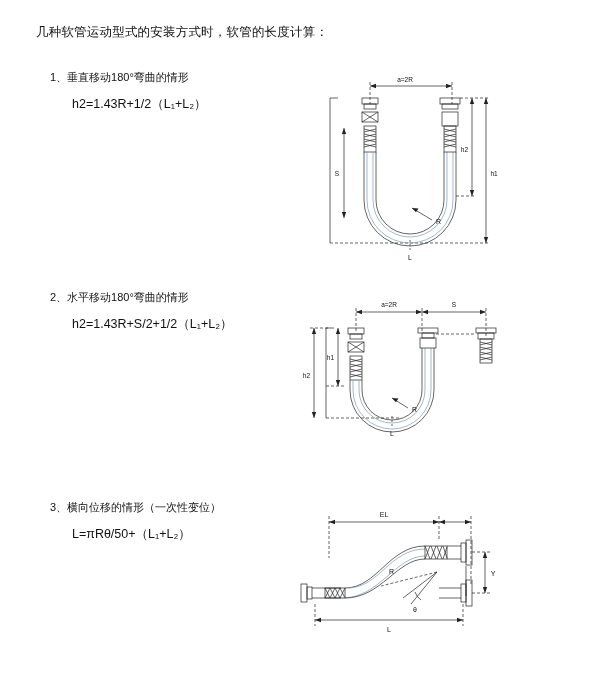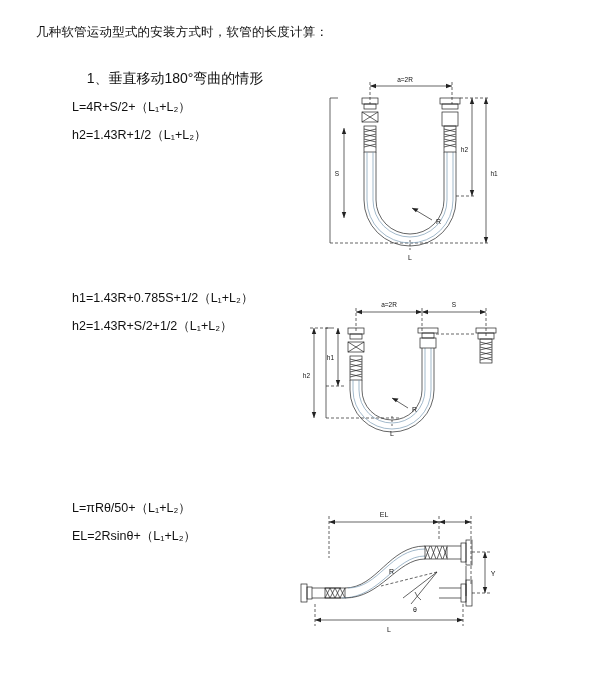--- a/index.html
+++ b/index.html
@@ -36,24 +36,23 @@
   .sec1 { top: 70px; }
   .sec2 { top: 290px; }
   .sec3 { top: 500px; }
 
   .text-col {
     position: absolute;
     left: 50px;
     width: 250px;
   }
   .sec-title {
-    font-size: 14px;
+    font-size: 11px;
     white-space: nowrap;
     margin: 0 0 11px 0;
-    text-align: center;
   }
   .formula {
     font-size: 12.5px;
     white-space: nowrap;
     margin: 0 0 11px 22px;
   }
   .formula:last-child { margin-bottom: 0; }
 
   .fig {
     position: absolute;
@@ -70,21 +69,20 @@
 </head>
 <body>
 
 <div class="page">
 
   <div class="heading">几种软管运动型式的安装方式时，软管的长度计算：</div>
 
   <div class="section sec1">
     <div class="text-col">
       <p class="sec-title">1、垂直移动180°弯曲的情形</p>
-      <p class="formula">L=4R+S/2+（L₁+L₂）</p>
       <p class="formula">h2=1.43R+1/2（L₁+L₂）</p>
     </div>
 
     <div class="fig fig1">
       <svg width="200" height="200" viewBox="0 0 200 200">
         <g stroke="#222" fill="none" stroke-width="0.7">
 
           <line x1="70" y1="18" x2="152" y2="18"></line>
           <path d="M70,18 l6,-2.2 l0,4.4 z" fill="#222" stroke="none"></path>
           <path d="M152,18 l-6,-2.2 l0,4.4 z" fill="#222" stroke="none"></path>
@@ -163,21 +161,21 @@
         <text x="194" y="108" font-size="6.5" text-anchor="middle">h1</text>
         <text x="136" y="156" font-size="7">R</text>
         <text x="110" y="192" font-size="7" text-anchor="middle">L</text>
         <text x="39" y="108" font-size="6.5" text-anchor="end">S</text>
       </svg>
     </div>
   </div>
 
   <div class="section sec2">
     <div class="text-col">
-      <p class="formula">h1=1.43R+0.785S+1/2（L₁+L₂）</p>
+      <p class="sec-title">2、水平移动180°弯曲的情形</p>
       <p class="formula">h2=1.43R+S/2+1/2（L₁+L₂）</p>
     </div>
 
     <div class="fig fig2">
       <svg width="200" height="180" viewBox="0 0 200 180">
         <g stroke="#222" fill="none" stroke-width="0.7">
 
           <line x1="56" y1="22" x2="122" y2="22"></line>
           <path d="M56,22 l6,-2.2 l0,4.4 z" fill="#222" stroke="none"></path>
           <path d="M122,22 l-6,-2.2 l0,4.4 z" fill="#222" stroke="none"></path>
@@ -253,22 +251,22 @@
         <text x="34" y="70" font-size="6.5" text-anchor="end">h1</text>
         <text x="10" y="88" font-size="6.5" text-anchor="end">h2</text>
         <text x="112" y="122" font-size="7">R</text>
         <text x="92" y="146" font-size="7" text-anchor="middle">L</text>
       </svg>
     </div>
   </div>
 
   <div class="section sec3">
     <div class="text-col">
+      <p class="sec-title">3、横向位移的情形（一次性变位）</p>
       <p class="formula">L=πRθ/50+（L₁+L₂）</p>
-      <p class="formula">EL=2Rsinθ+（L₁+L₂）</p>
     </div>
 
     <div class="fig fig3">
       <svg width="215" height="140" viewBox="0 0 215 140">
         <g stroke="#222" fill="none" stroke-width="0.7">
 
           <line x1="44" y1="22" x2="154" y2="22"></line>
           <path d="M44,22 l6,-2.2 l0,4.4 z" fill="#222" stroke="none"></path>
           <path d="M154,22 l-6,-2.2 l0,4.4 z" fill="#222" stroke="none"></path>
           <line x1="44" y1="16" x2="44" y2="58" stroke-dasharray="3,2"></line>

